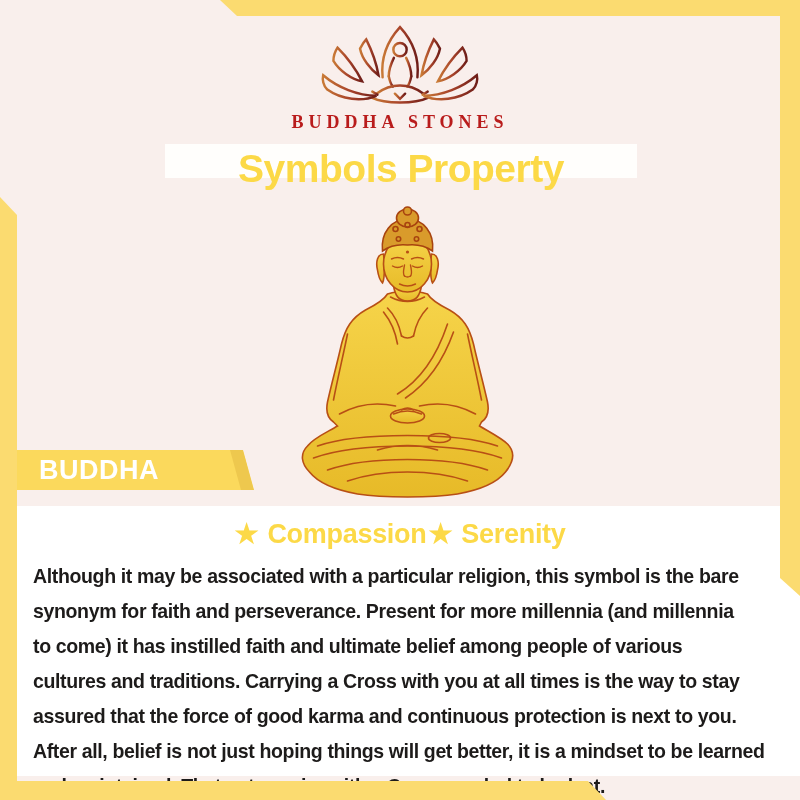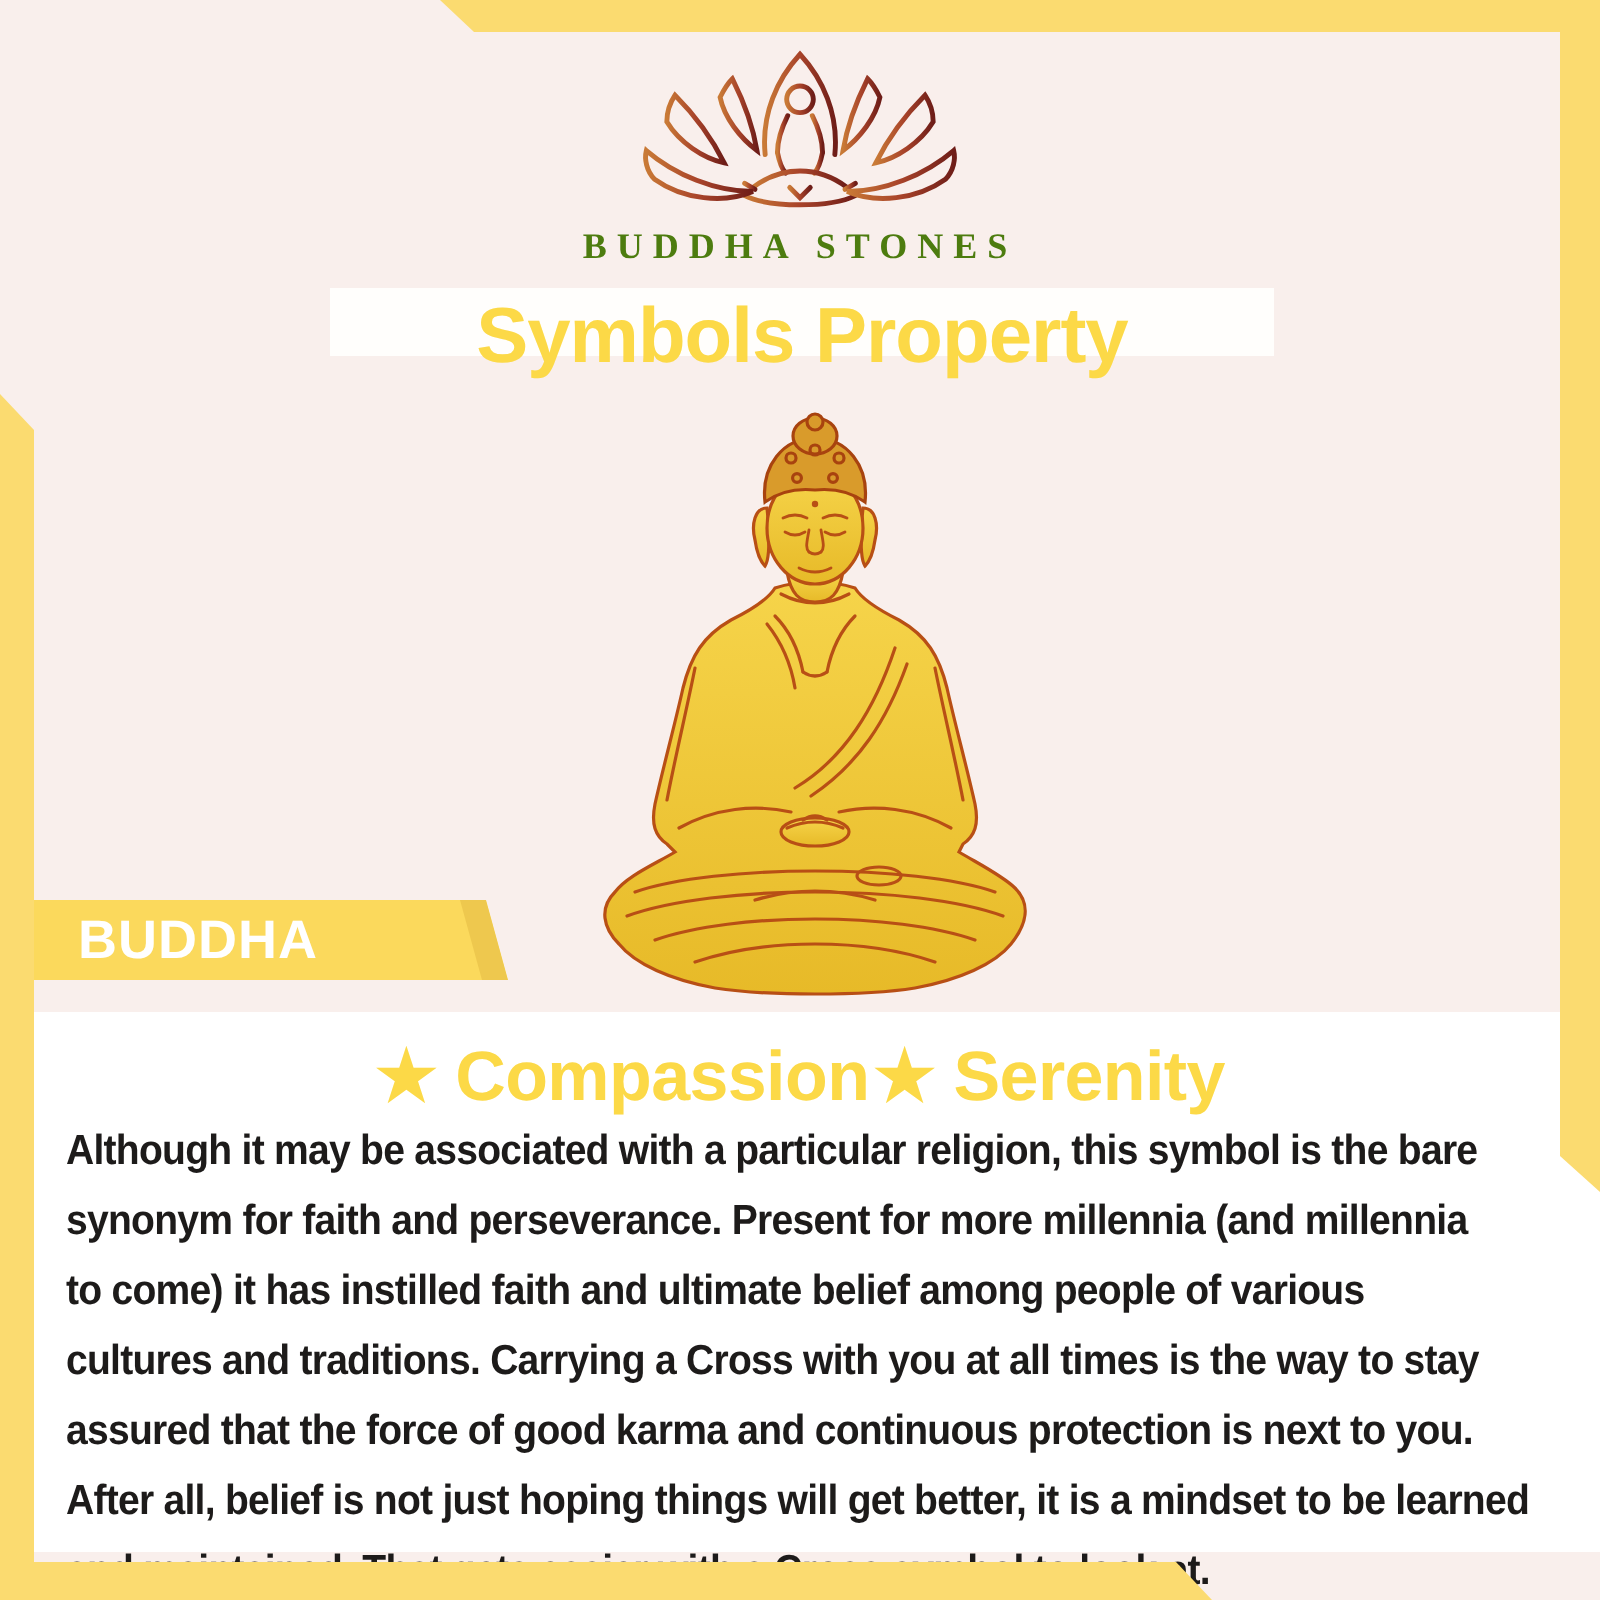--- a/index.html
+++ b/index.html
@@ -15,21 +15,21 @@
   .frame-right{left:780px;top:0;width:20px;height:596px;
     clip-path:polygon(0 0,100% 0,100% 100%,0 calc(100% - 18px));}
   .frame-left{left:0;top:197px;width:17px;height:603px;
     clip-path:polygon(0 0,100% 18px,100% 100%,0 100%);}
   .frame-bottom{left:0;top:781px;width:606px;height:19px;
     clip-path:polygon(0 0,588px 0,100% 100%,0 100%);}
   
   .brand{position:absolute;left:0;top:22px;width:800px;text-align:center;z-index:5;}
   .brand-name{
     margin-top:2px;font-family:"Liberation Serif",serif;font-weight:600;
-    font-size:18px;letter-spacing:5px;color:#4d7c0f;
+    font-size:18px;letter-spacing:5px;color:#b91c1c;
   }
   
   .title-banner{
     position:absolute;left:165px;top:144px;width:472px;height:34px;
     background:#fffefc;z-index:6;text-align:center;
   }
   .title-banner span{
     display:inline-block;line-height:49px;font-size:39px;font-weight:800;
     letter-spacing:-0.5px;color:#fcd947;
   }
@@ -50,21 +50,21 @@
     position:relative;display:block;padding-left:22px;line-height:40px;
     font-size:27px;font-weight:600;letter-spacing:0.5px;color:#ffffff;
   }
   
   .content{
     position:absolute;left:0;top:506px;width:800px;height:270px;
     background:#ffffff;z-index:10;
   }
   .props{
     position:absolute;left:0;top:12px;width:800px;text-align:center;
-    font-size:35px;font-weight:800;color:#fcd947;letter-spacing:-0.3px;
+    font-size:27px;font-weight:800;color:#fcd947;letter-spacing:-0.3px;
   }
   .props .star{margin-right:9px;}
   .desc{position:absolute;left:33px;top:52px;}
   .desc-line{
     white-space:nowrap;height:35px;line-height:35px;
     font-size:21px;font-weight:700;letter-spacing:-0.4px;color:#1d1b1a;
     transform:scaleX(0.93);transform-origin:0 50%;
   }
 </style>
 </head>

